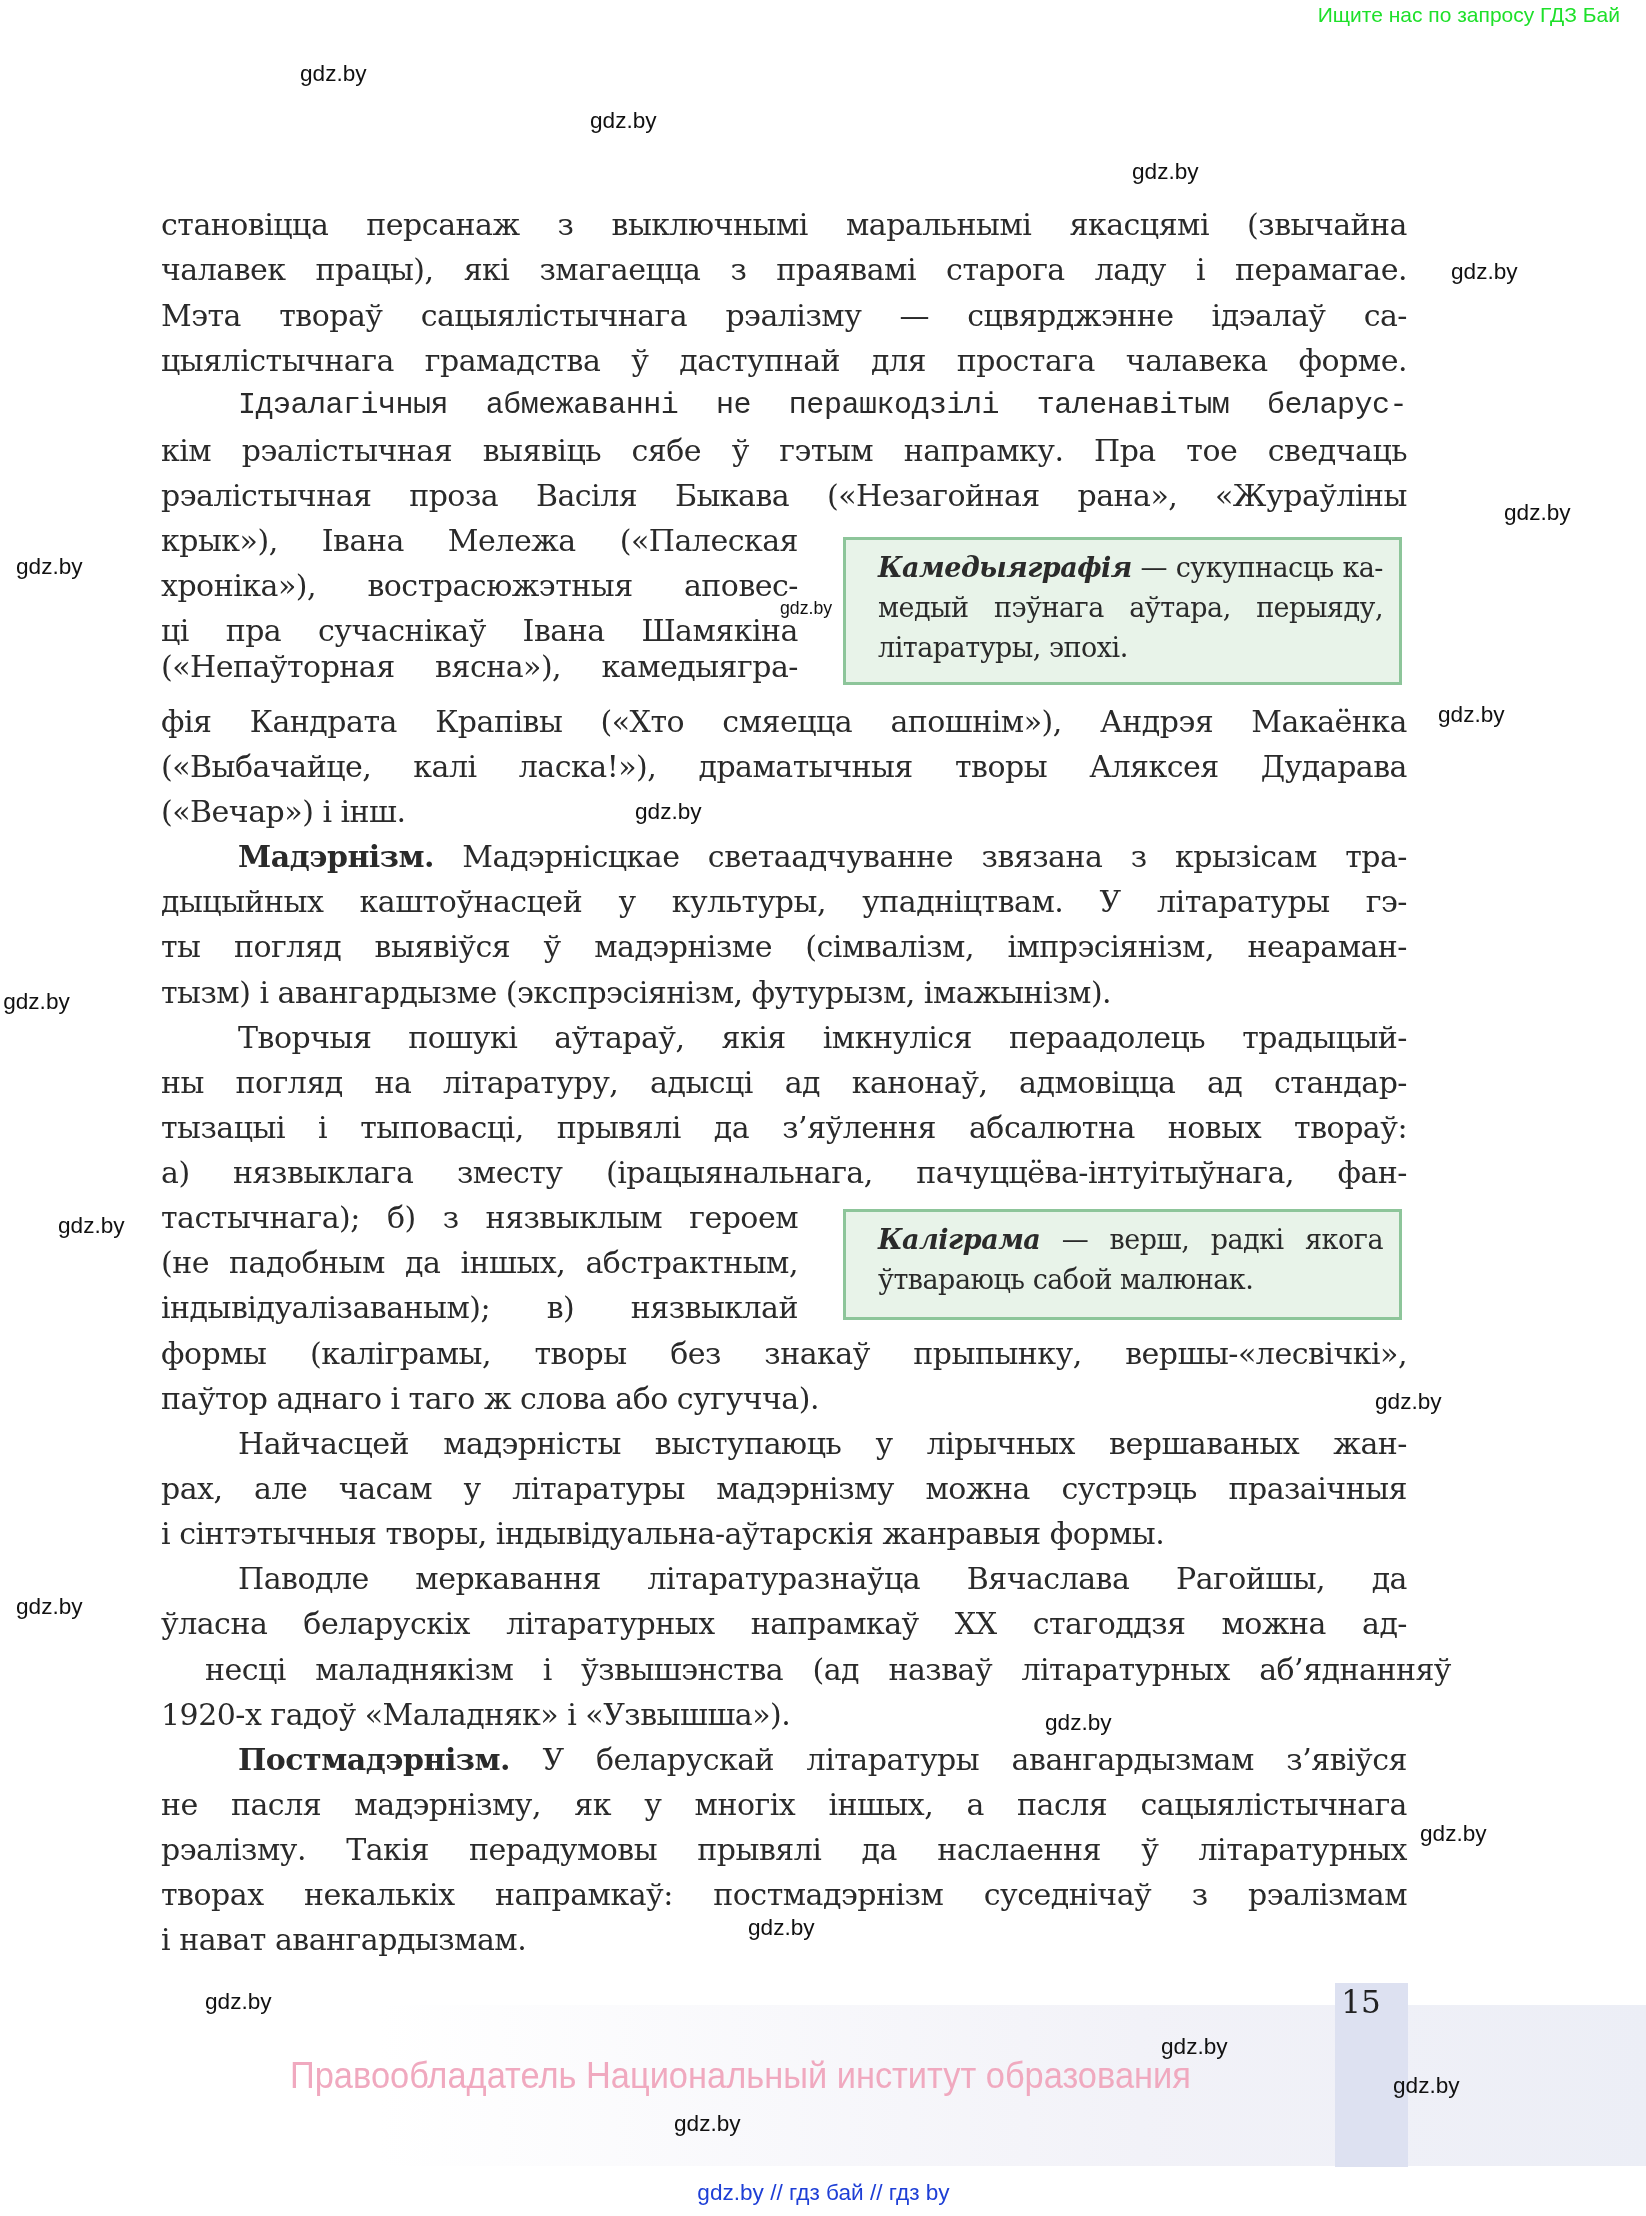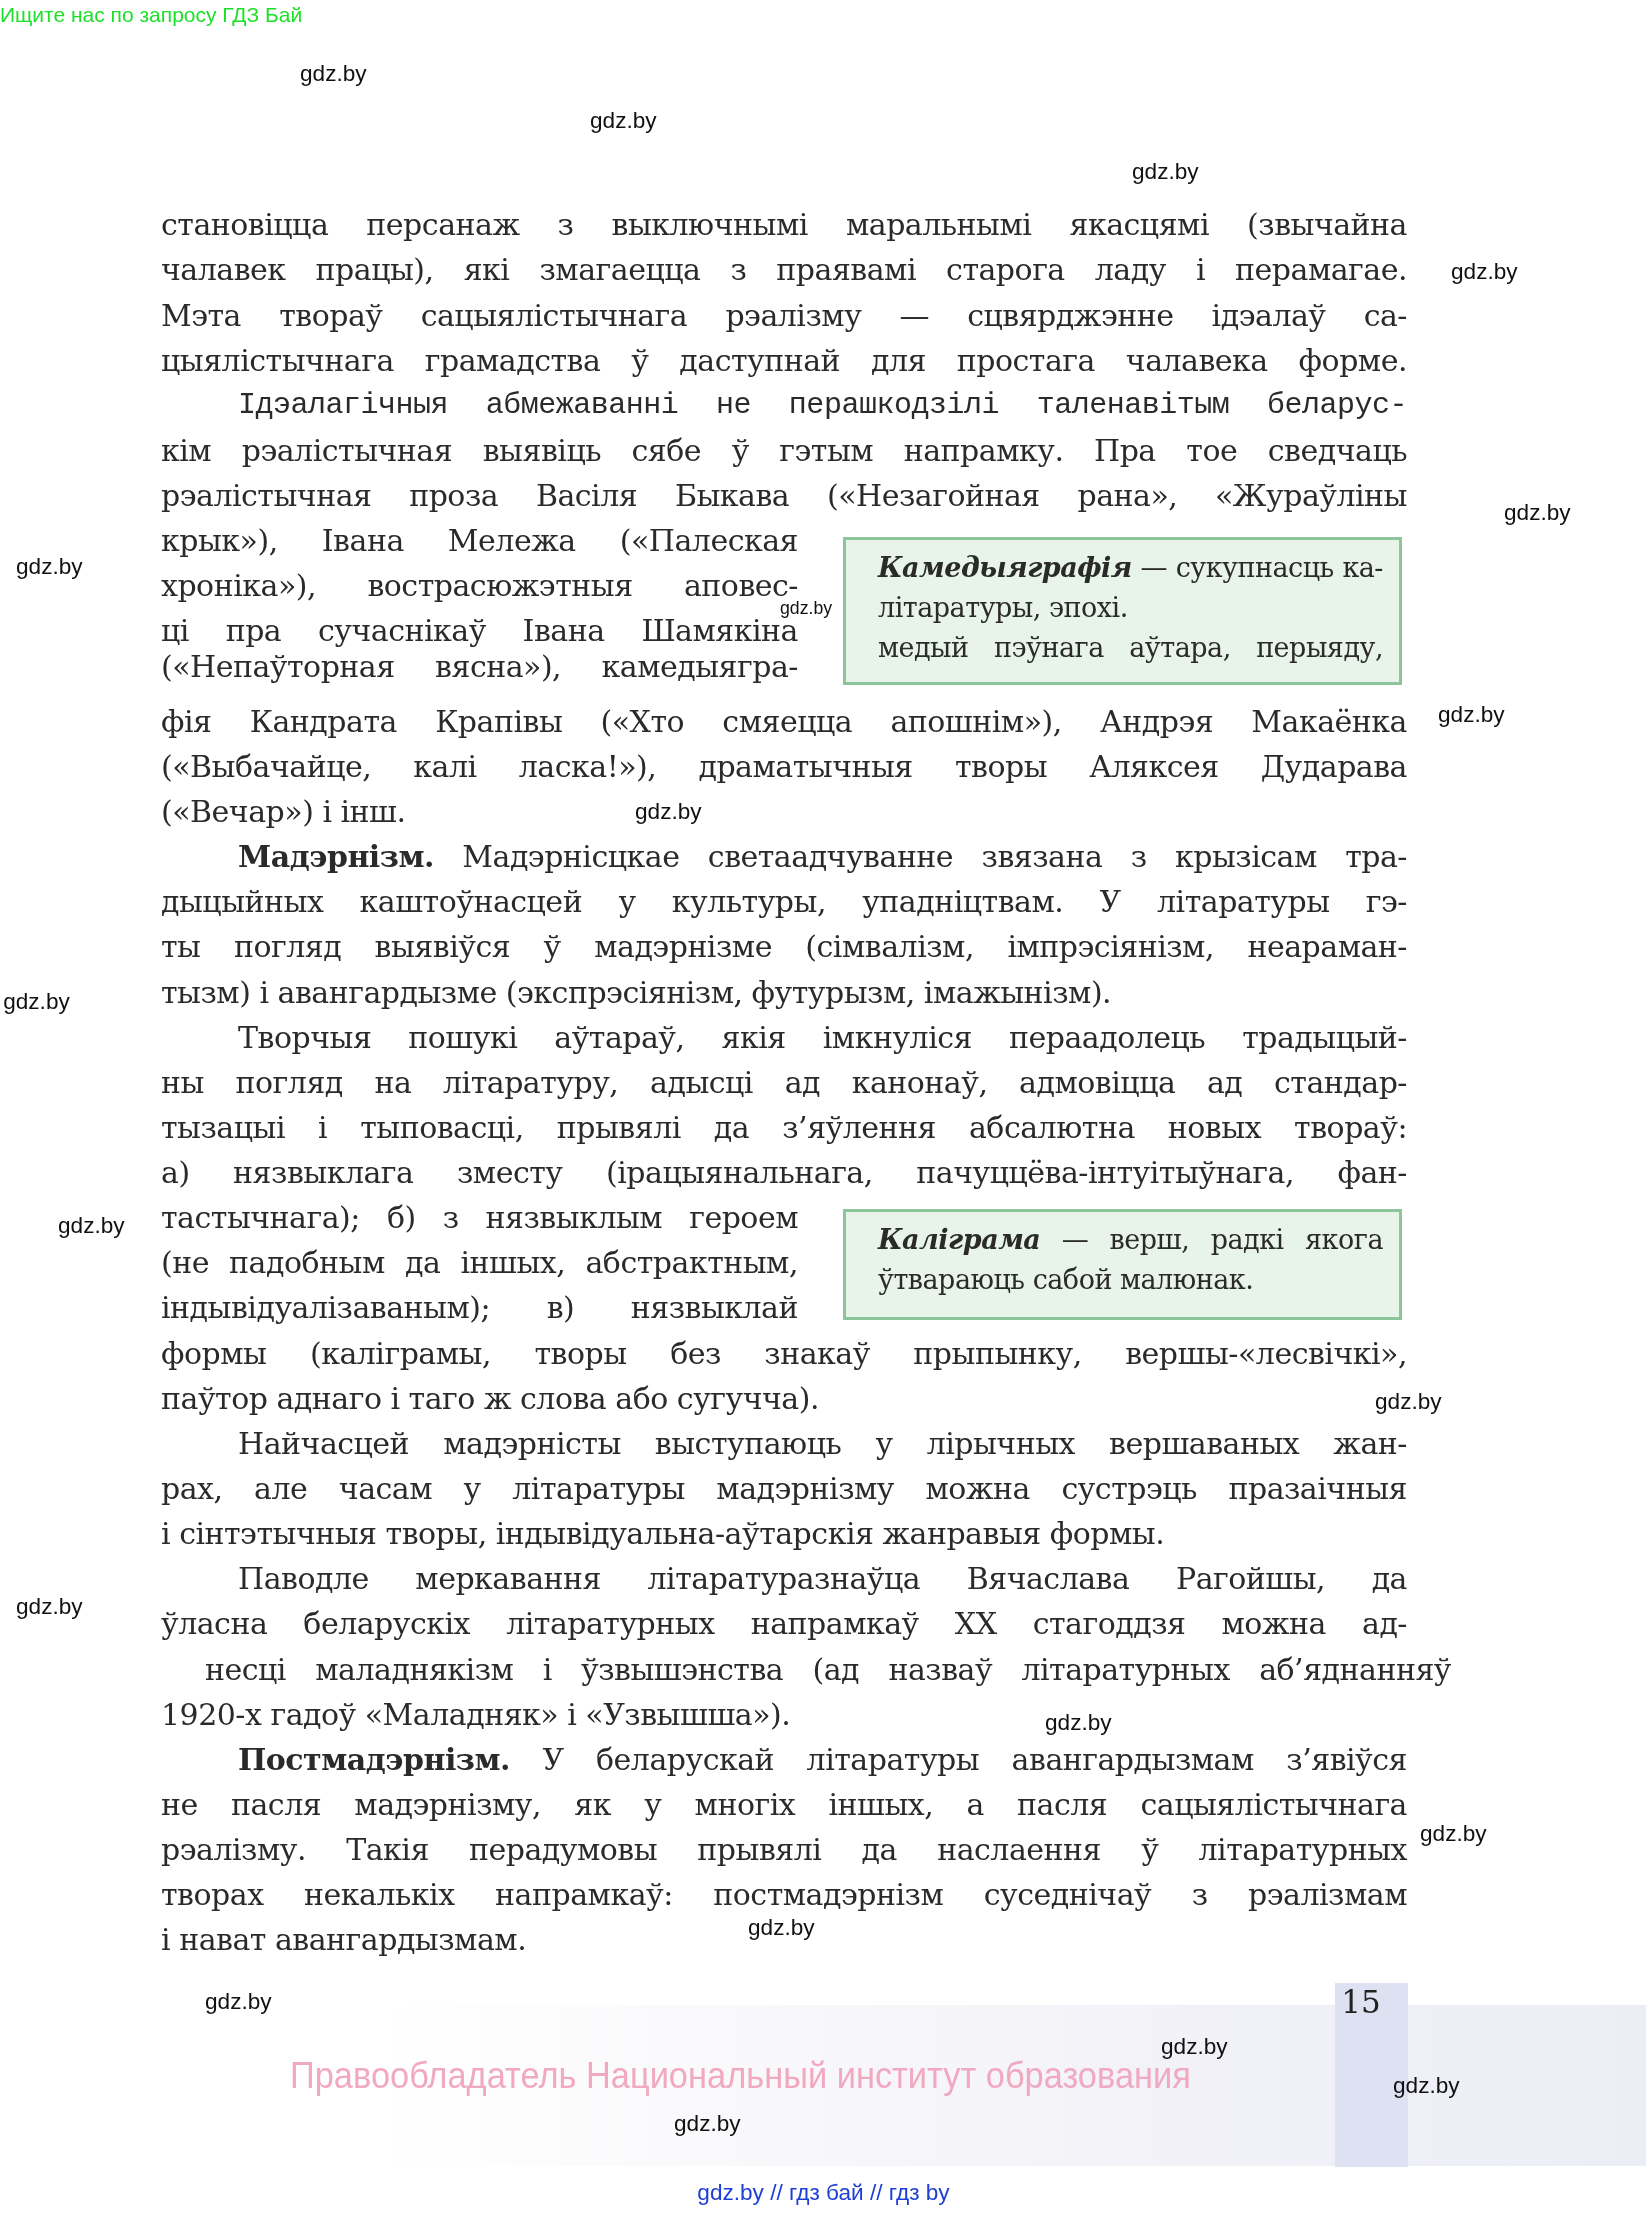--- a/index.html
+++ b/index.html
@@ -1,17 +1,17 @@
 <!DOCTYPE html>
 <html style="font-size:13px"><head>
 <meta charset="utf-8">
 <style>
   html, body { margin:0; padding:0; }
   body { width:1647px; height:2216px; position:relative; background:#ffffff; overflow:hidden; }
-  .topbanner { position:absolute; left:0; width:1620px; top:3.2px; text-align:left; font-family:"Liberation Sans", sans-serif; font-size:21px; color:#1ee02a; }
+  .topbanner { position:absolute; left:0; width:1620px; top:3.2px; text-align:right; font-family:"Liberation Sans", sans-serif; font-size:21px; color:#1ee02a; }
   .wm { position:absolute; font-family:"Liberation Sans", sans-serif; font-size:22.6px; color:#111; white-space:nowrap; line-height:1; }
   .wm.small { font-size:17.7px; }
   .line { position:absolute; left:161px; width:1246px; height:45px; line-height:45px; font-family:"DejaVu Serif", serif; font-size:30px; color:#2a2a2a; white-space:nowrap; text-align:justify; text-align-last:justify; letter-spacing:-0.5px; }
   .line.last { text-align-last:left; }
   .line.indent { padding-left:77px; width:1169px; }
   .line.narrow { width:637px; }
   .line b { font-weight:bold; }
   .defbox { position:absolute; left:843px; width:559px; background:#e8f3e9; border:3.2px solid #8dc59a; box-sizing:border-box; padding:8px 16px 0 32px; }
   .defline { font-family:"DejaVu Serif", serif; font-size:27px; line-height:40px; color:#2a2a2a; white-space:nowrap; text-align:justify; text-align-last:justify; letter-spacing:-0.5px; }
   .defline.last { text-align-last:left; }
@@ -84,22 +84,22 @@
   <div class="line last" style="top:1692px;">1920-х гадоў «Маладняк» і «Узвышша»).</div>
   <div class="line indent" style="top:1737px;"><b>Постмадэрнізм.</b><span> У беларускай літаратуры авангардызмам з’явіўся</span></div>
   <div class="line" style="top:1782px;">не пасля мадэрнізму, як у многіх іншых, а пасля сацыялістычнага</div>
   <div class="line" style="top:1827px;">рэалізму. Такія перадумовы прывялі да наслаення ў літаратурных</div>
   <div class="line" style="top:1872px;">творах некалькіх напрамкаў: постмадэрнізм суседнічаў з рэалізмам</div>
   <div class="line last" style="top:1917px;">і нават авангардызмам.</div>
 </div>
 
 <div class="defbox" style="top:537px;height:148px;">
   <div class="defline"><i>Камедыяграфія</i><span> — сукупнасць ка-</span></div>
+  <div class="defline">медый пэўнага аўтара, перыяду,</div>
   <div class="defline last">літаратуры, эпохі.</div>
-  <div class="defline">медый пэўнага аўтара, перыяду,</div>
 </div>
 
 <div class="defbox" style="top:1209px;height:111px;">
   <div class="defline"><i>Каліграма</i><span> — верш, радкі якога</span></div>
   <div class="defline last">ўтвараюць сабой малюнак.</div>
 </div>
 
 <div class="footband"></div>
 <div class="pagebox"></div>
 <div class="pagenum">15</div>

